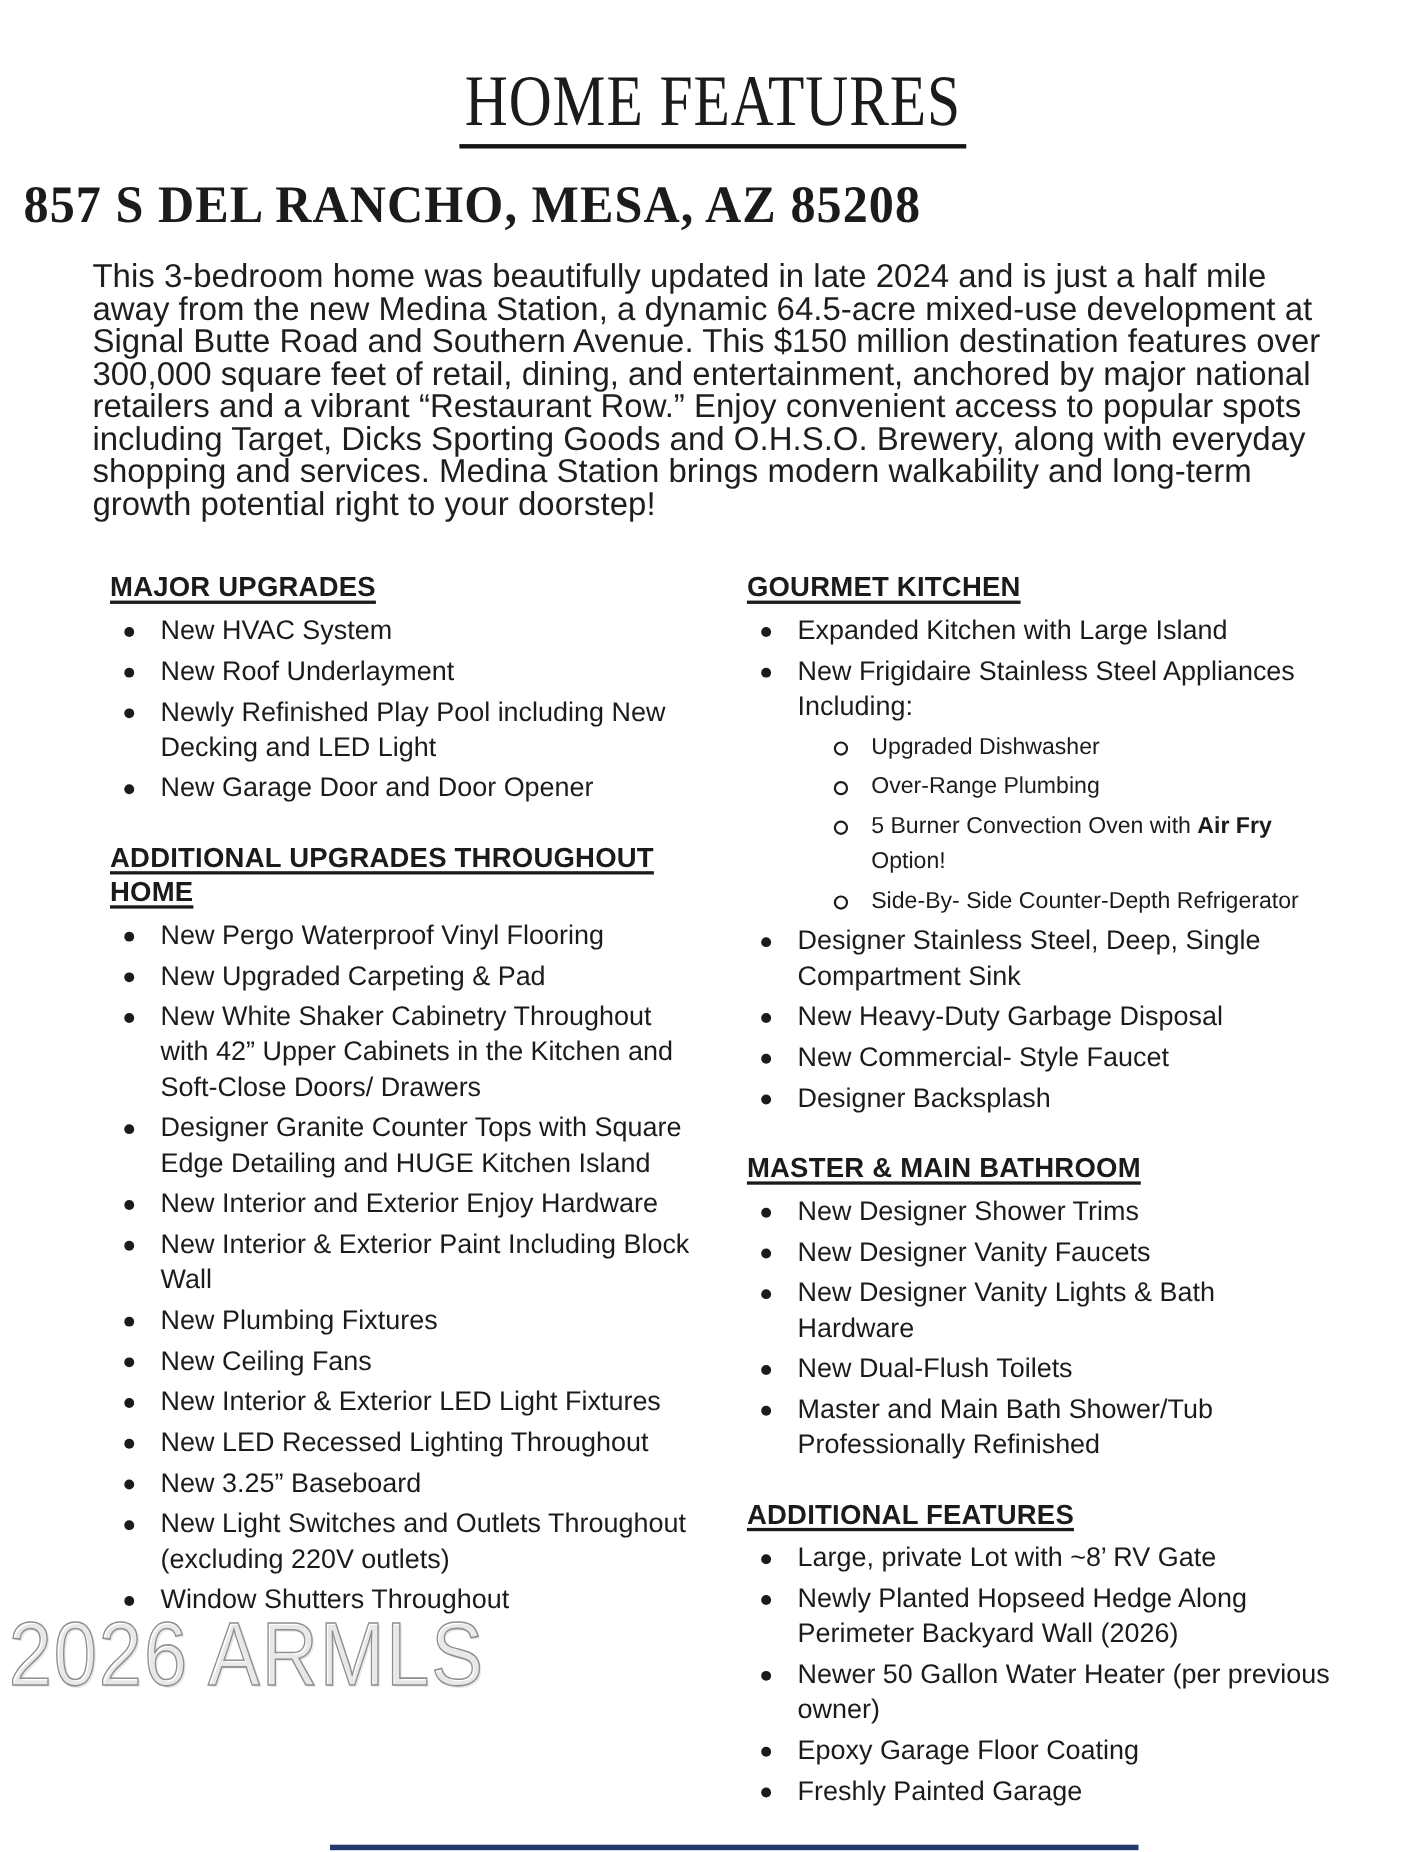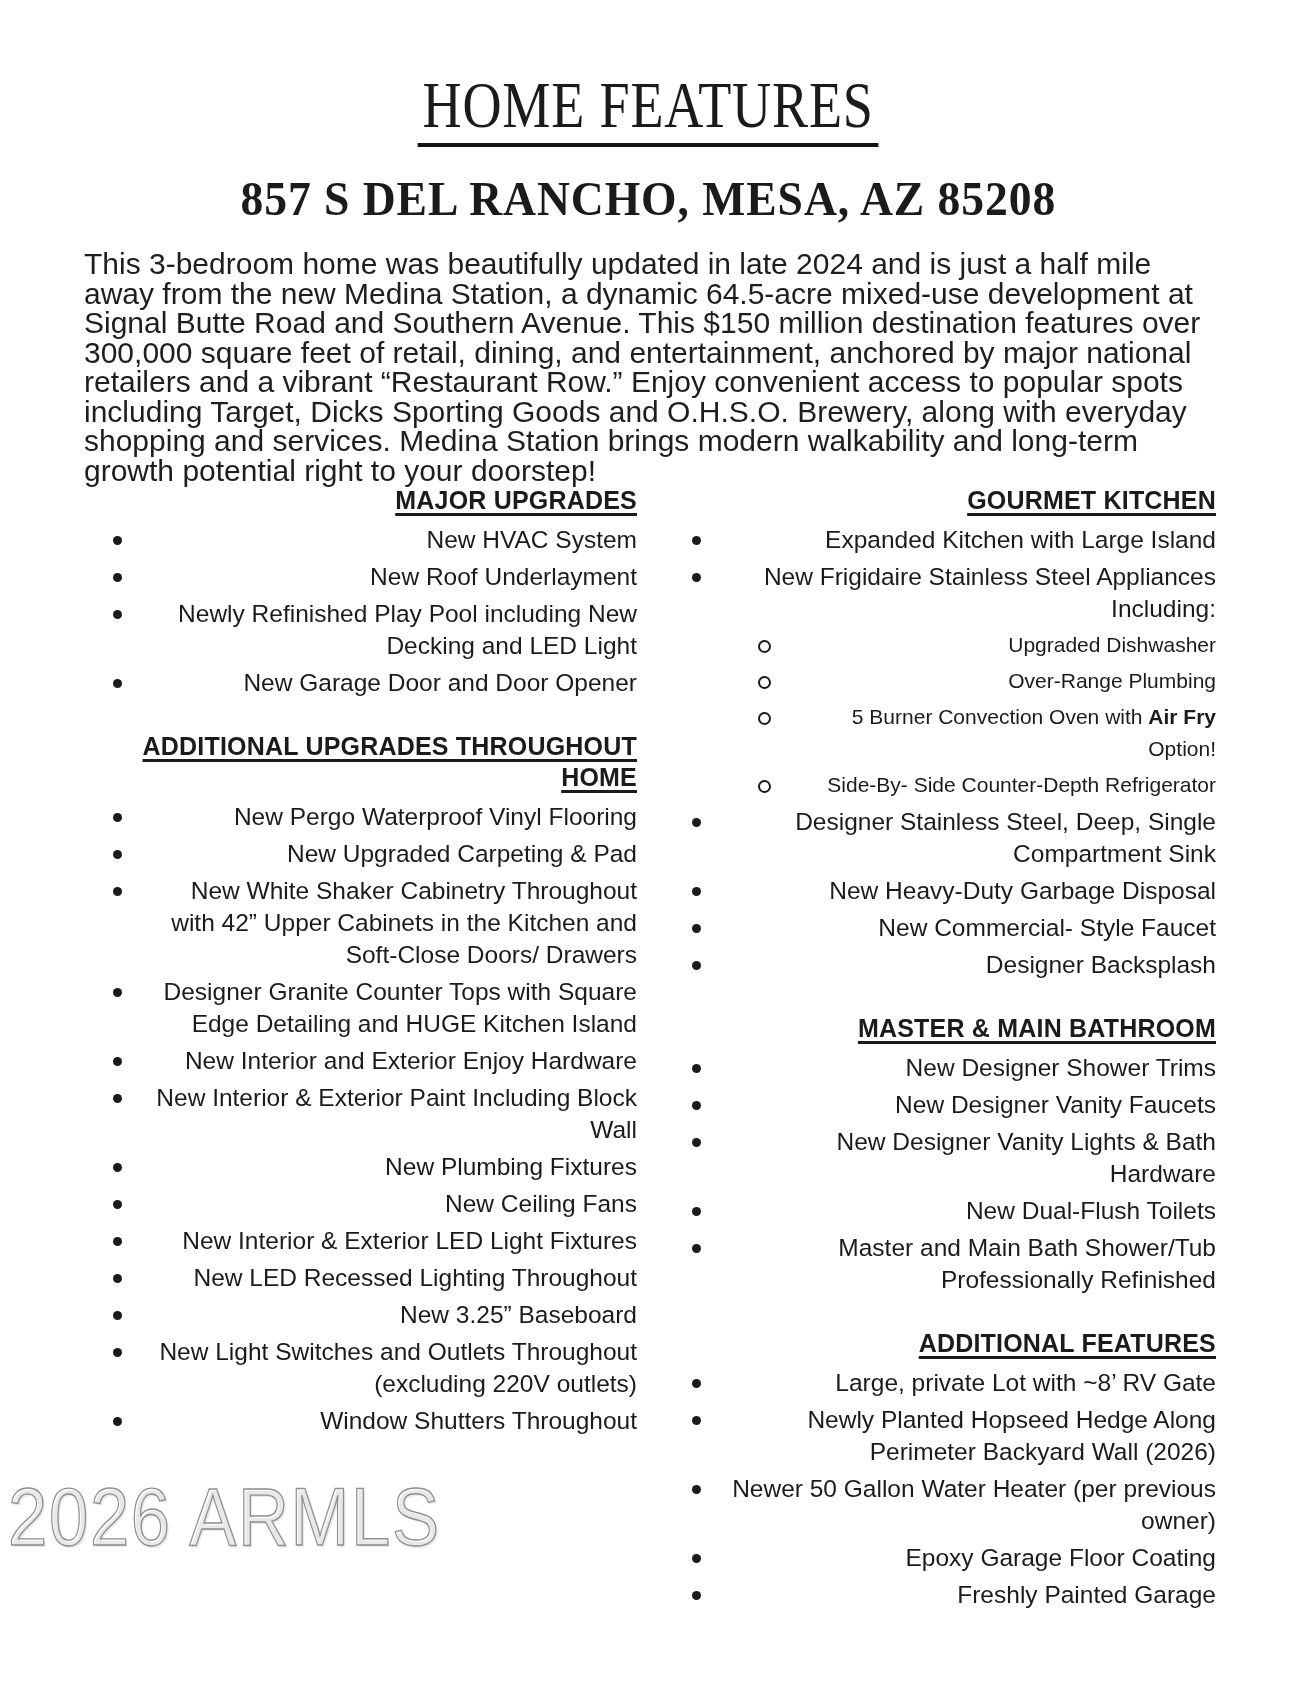--- a/index.html
+++ b/index.html
@@ -4,37 +4,37 @@
 <style>
   html, body { margin: 0; padding: 0; background: #ffffff; }
   body {
     width: 1296px; height: 1684px; position: relative; overflow: hidden;
     font-family: "Liberation Sans", sans-serif;
     color: #1b1b1b;
   }
   .page { position: relative; width: 100%; height: 100%; }
 
   
-  .title-wrap { text-align: center; margin: 12px; padding-top: 58px; }
+  .title-wrap { text-align: center; margin: 0; padding-top: 58px; }
   .doc-title {
     display: inline-block;
     font-family: "Liberation Serif", serif;
     font-weight: 400;
     font-size: 66px;
     letter-spacing: 1px;
     transform: scaleX(0.82);
     transform-origin: center;
     border-bottom: 4px solid #141414;
     padding: 0 6px 4px 6px;
     line-height: 1.05;
     white-space: nowrap;
   }
 
   
-  .addr-wrap { text-align: center; margin-top: 28px; text-decoration: underline; }
+  .addr-wrap { margin-top: 28px; text-decoration: underline; }
   .doc-address {
     display: inline-block;
     font-family: "Liberation Serif", serif;
     font-weight: 700;
     font-size: 48px;
     letter-spacing: 1px;
     transform: scaleX(0.95);
     transform-origin: center;
     white-space: nowrap;
     line-height: 1.0;
@@ -48,21 +48,21 @@
     line-height: 29.5px;
     color: #1e1e1e;
   }
 
   
   .columns {
     display: grid;
     grid-template-columns: 1fr 1fr;
     column-gap: 42px;
     padding: 0 80px 0 100px;
-    text-align: right;
+    margin-top: 46px;
   }
   .col { min-width: 0; }
 
   .section-heading {
     font-weight: 700;
     font-size: 25px;
     line-height: 31px;
     margin: 32px 0 8px 0;
     text-decoration: underline;
     text-decoration-thickness: 2.5px;

